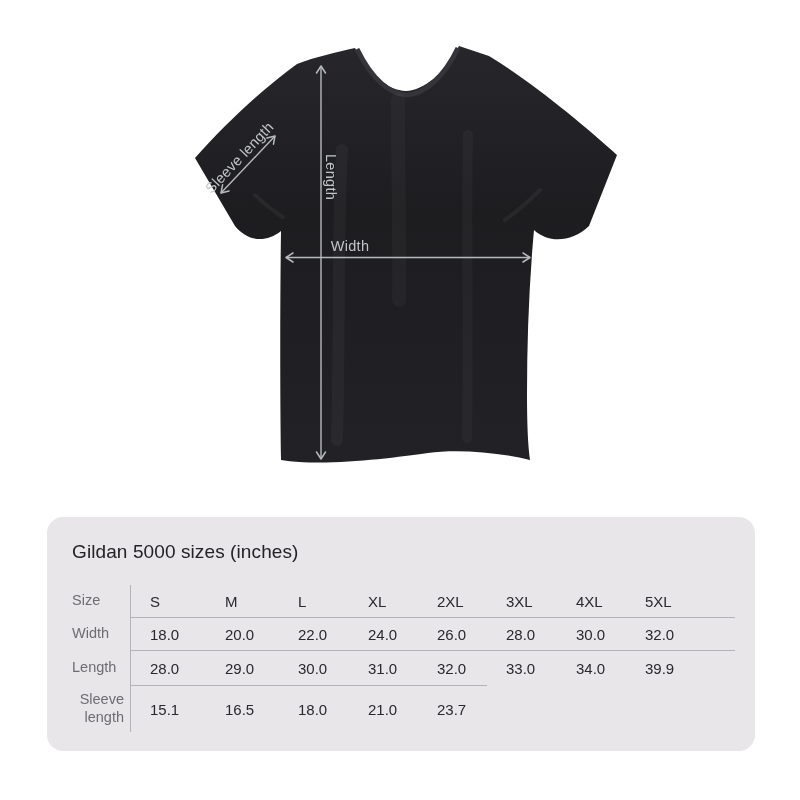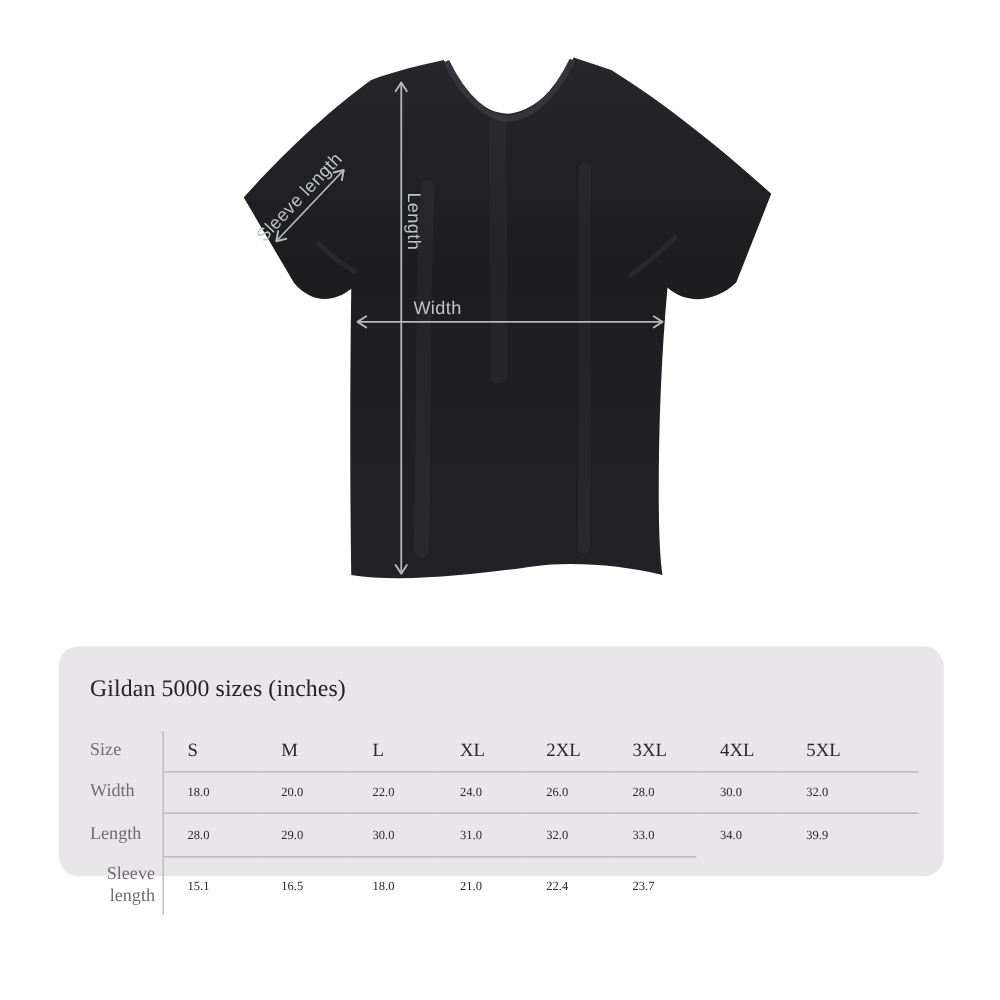--- a/index.html
+++ b/index.html
@@ -8,26 +8,25 @@
     background: #ffffff;
     font-family: "Liberation Sans", sans-serif;
     overflow: hidden;
   }
   #stage { position: relative; width: 800px; height: 800px; }
   #diagram { position: absolute; left: 0; top: 0; }
 
   #card {
     position: absolute;
     left: 47px; top: 517px;
-    width: 708px; height: 184px;
+    width: 708px; height: 234px;
     background: var(--card-bg, #e9e6e9);
     border-radius: 16px;
     box-sizing: border-box;
     padding: 21px 20px 0 25px;
-    font-family: Liberation Serif, serif;
   }
   #card h1 {
     margin: 0 0 19px 0;
     font-size: 19px;
     line-height: 28px;
     font-weight: 500;
     letter-spacing: 0.1px;
     color: var(--title-text, #232226);
   }
   #size-table {
@@ -49,21 +48,21 @@
     display: flex; align-items: center;
     padding-left: 19px;
     color: var(--value-text, #242329);
     font-size: 15px;
     font-weight: 500;
   }
   #size-table .val {
     display: flex; align-items: center;
     padding-left: 19px;
     color: var(--value-text, #29282e);
-    font-size: 10px;
+    font-size: 15px;
     font-weight: 400;
     border-top: 1px solid var(--divider, #b7b4b9);
   }
   .ann-text {
     font-family: "Liberation Sans", sans-serif;
     font-size: 14.5px;
     fill: var(--annotation, #c1c4c7);
     letter-spacing: 0.3px;
   }
 </style>
@@ -148,18 +147,17 @@
         <div class="val">31.0</div>
         <div class="val">32.0</div>
         <div class="val">33.0</div>
         <div class="val">34.0</div>
         <div class="val">39.9</div>
         <div class="lbl">Sleeve length</div>
         <div class="val">15.1</div>
         <div class="val">16.5</div>
         <div class="val">18.0</div>
         <div class="val">21.0</div>
-        <div class="val">22.4</div>
         <div class="val">23.7</div>
       </div>
   </div>
 
 </div>
 
 </body></html>

